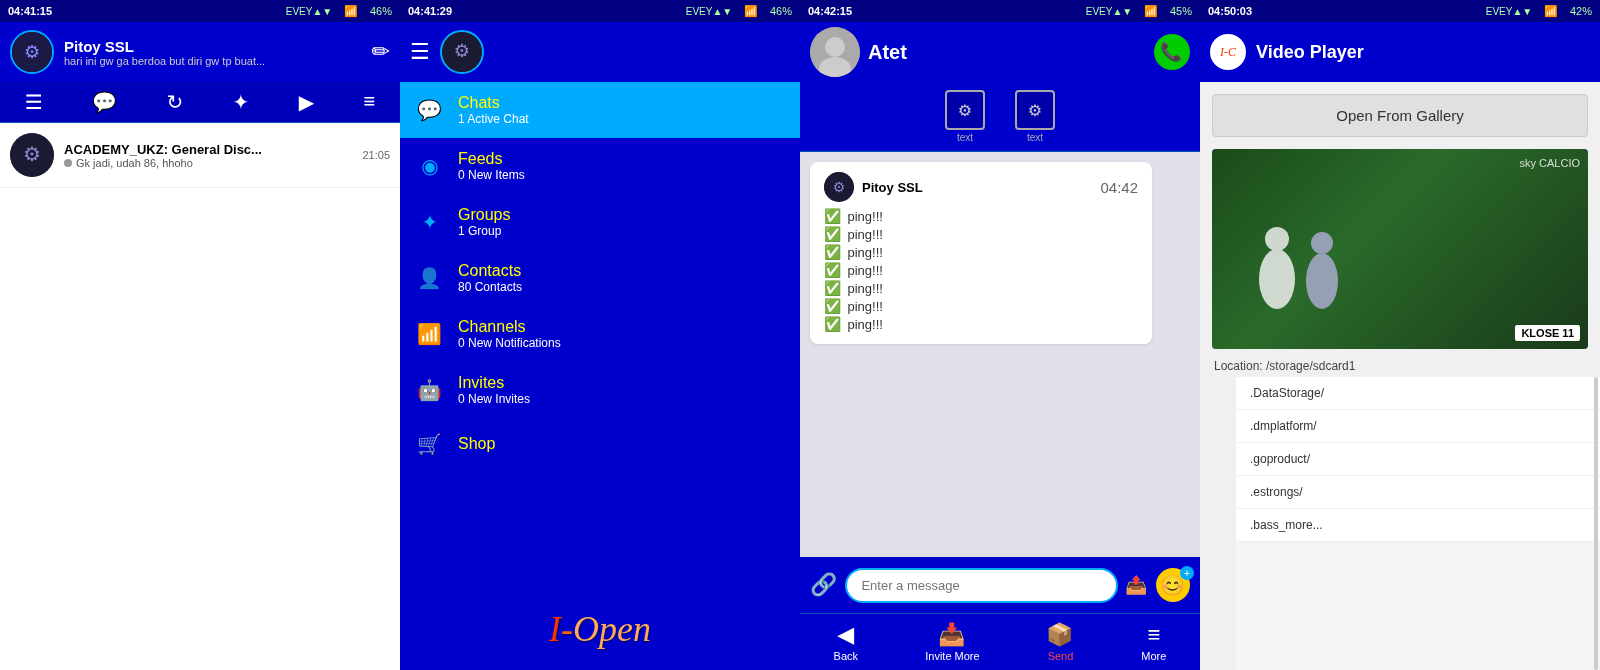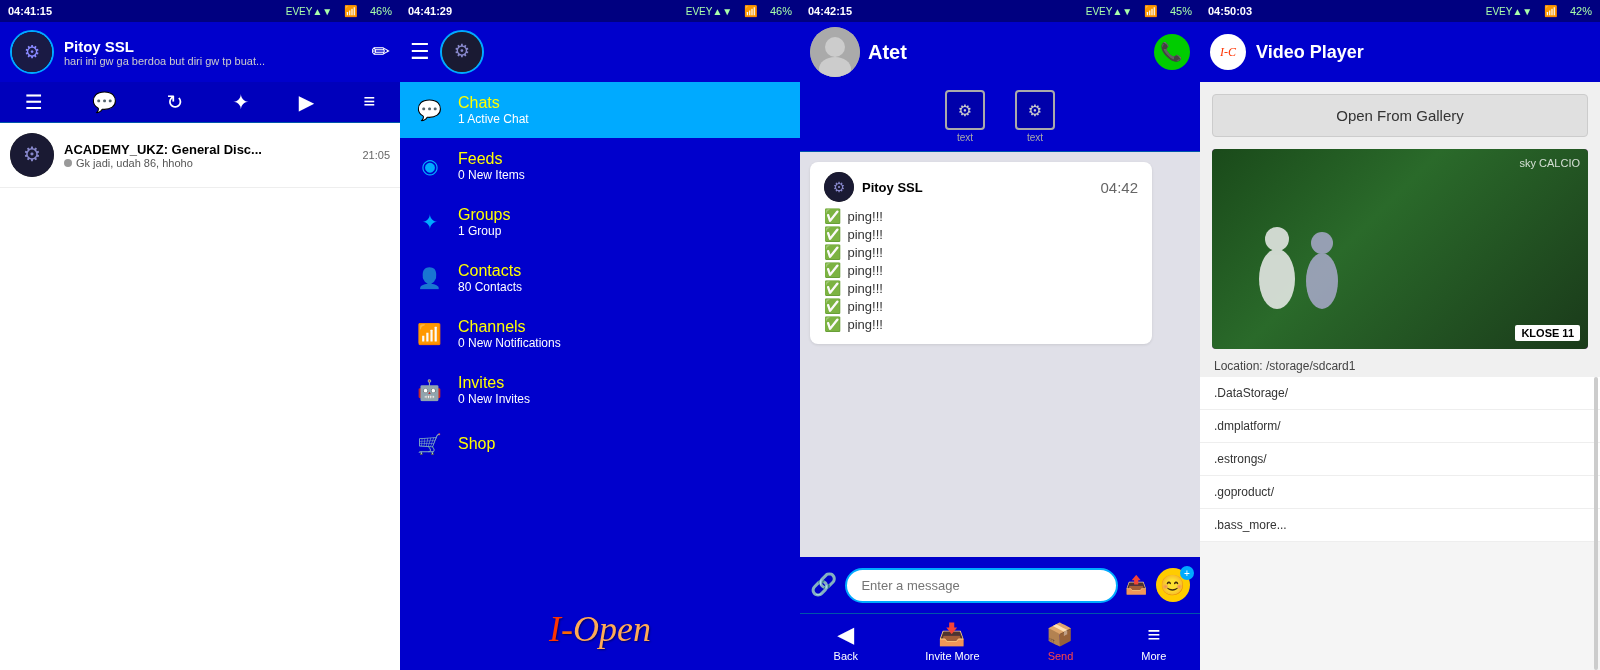--- a/index.html
+++ b/index.html
@@ -351,21 +351,21 @@
       color: #fff;
       font-size: 11px;
       opacity: 0.8;
     }
 
     .file-location {
       padding: 10px 14px 4px;
       font-size: 12px;
       color: #444;
     }
-    .file-list { flex: 1; overflow-y: auto; background: #f5f5f5; }
+    .file-list { flex: 1; overflow-y: auto; background: #f5f5f5; margin-left: 36px; }
     .file-item {
       padding: 9px 14px;
       font-size: 12px;
       color: #333;
       border-bottom: 1px solid #eee;
       background: #fff;
       cursor: pointer;
     }
 
     .scrollbar-right {
@@ -663,18 +663,18 @@
       </svg>
       <div class="video-jersey">
         <span>KLOSE 11</span>
       </div>
     </div>
   </div>
   <div class="file-location">Location: /storage/sdcard1</div>
   <div class="file-list" style="position:relative;">
     <div class="file-item">.DataStorage/</div>
     <div class="file-item">.dmplatform/</div>
+    <div class="file-item">.goproduct/</div>
     <div class="file-item">.estrongs/</div>
-    <div class="file-item">.goproduct/</div>
     <div class="file-item">.bass_more...</div>
     <div class="scrollbar-right"></div>
   </div>
 </div>
 
 </body></html>

